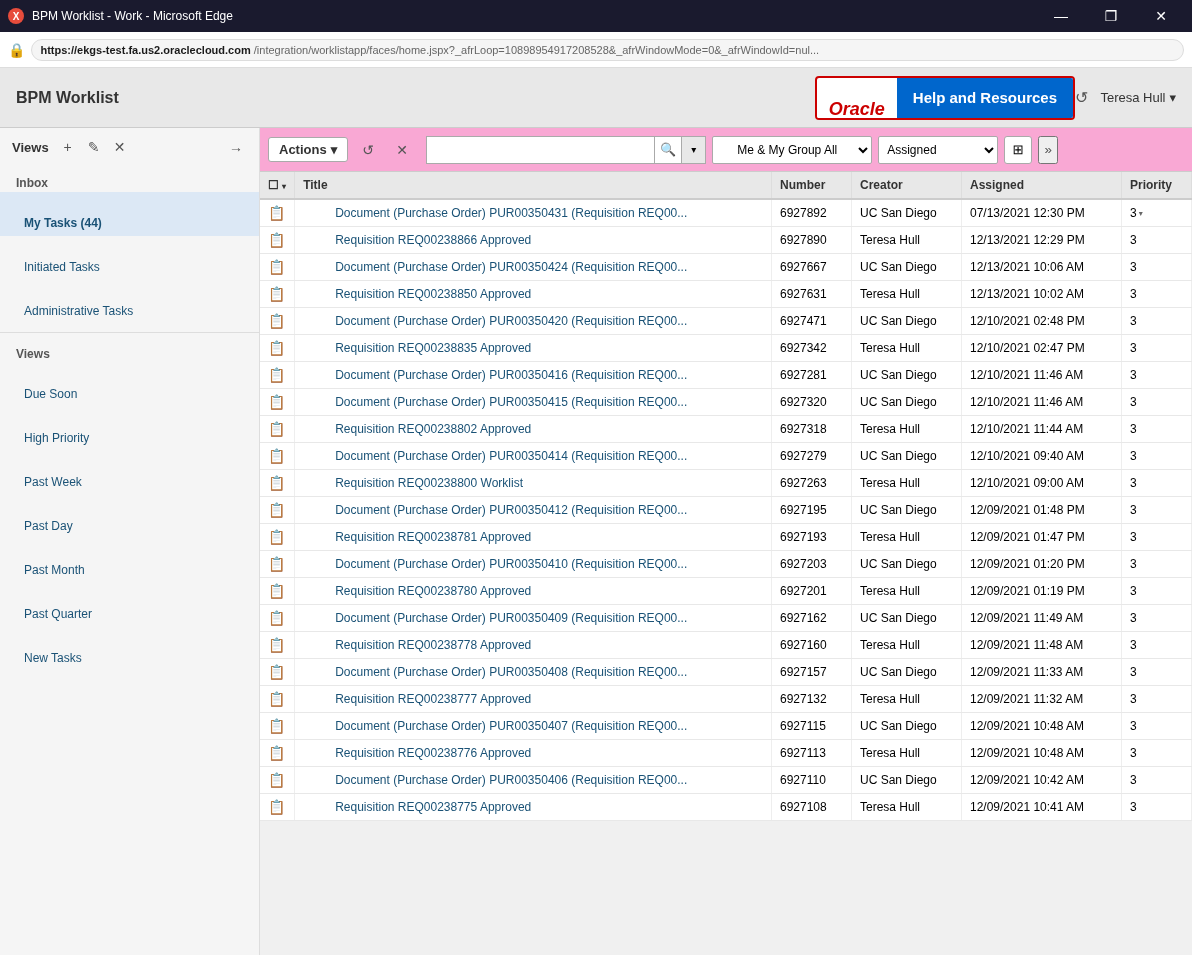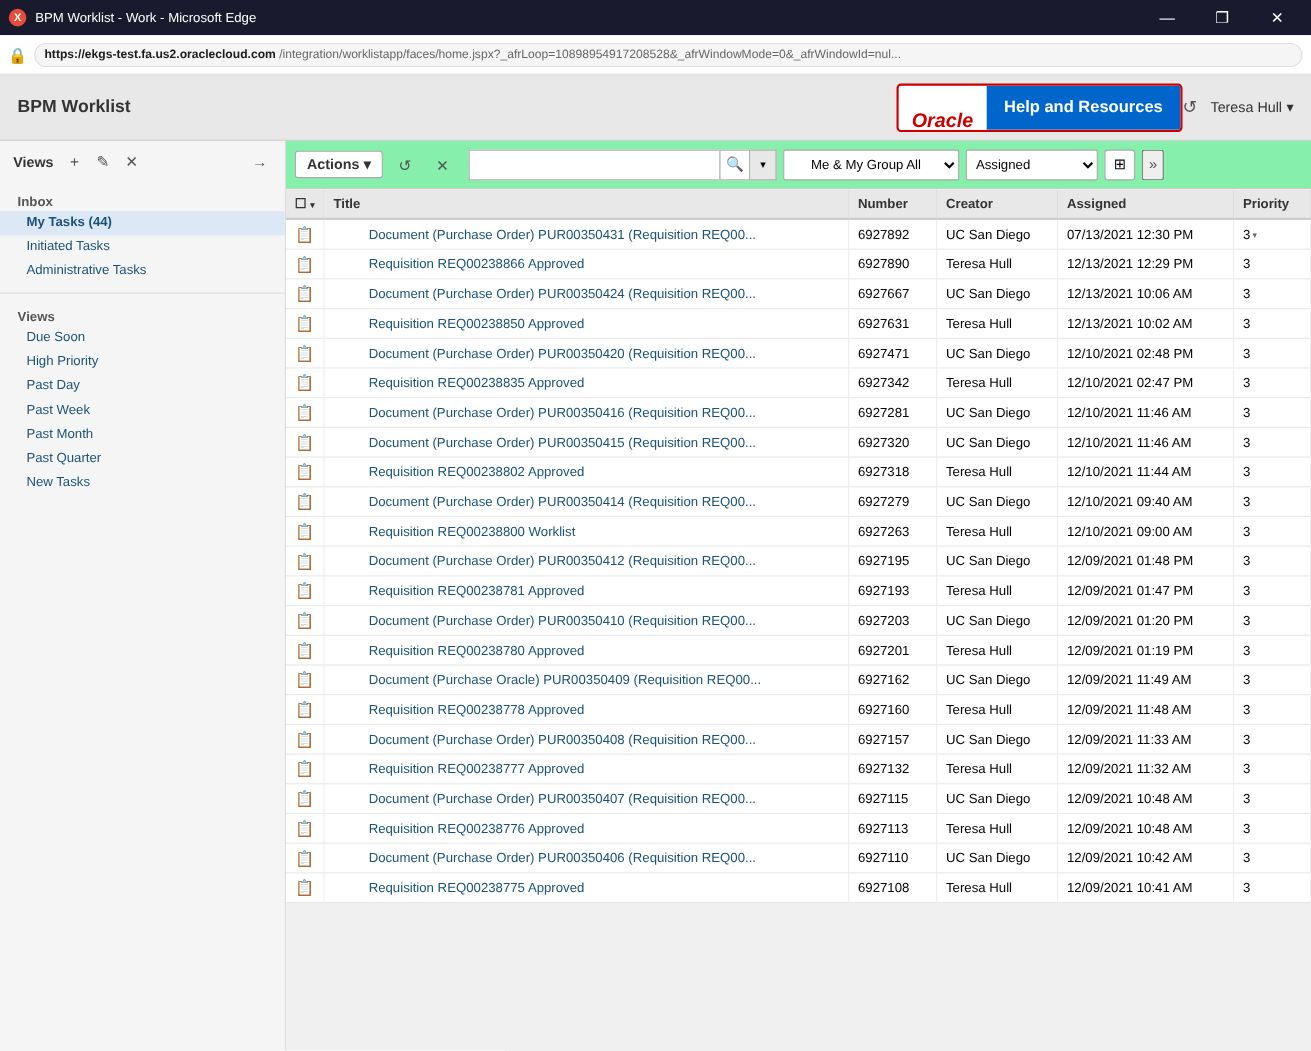--- a/index.html
+++ b/index.html
@@ -106,21 +106,21 @@
       display: flex; align-items: center; justify-content: center;
       cursor: pointer; border: none; background: transparent;
       color: #555; font-size: 14px; border-radius: 3px;
     }
     .pin-btn { margin-left: auto; }
 
     .sidebar-section { padding: 4px 0; }
     .sidebar-section-label { padding: 6px 16px 2px; font-weight: bold; font-size: 12px; color: #555; }
 
     .sidebar-item {
-      padding: 2px 16px 6px 24px;
+      padding: 24px 16px 6px 24px;
       cursor: pointer;
       color: #1a5276;
       font-size: 12px;
       display: flex;
       align-items: center;
     }
     .sidebar-item.active { background: #dce8f5; font-weight: bold; }
     .sidebar-item.bold { font-weight: bold; }
 
     .sidebar-divider { border: none; border-top: 1px solid #ddd; margin: 4px 0; }
@@ -128,21 +128,21 @@
     
     .content-area {
       flex: 1;
       display: flex;
       flex-direction: column;
       overflow: hidden;
     }
 
     
     .content-toolbar {
-      background: #86efac;
+      background: #f9a8d4;
       height: 44px;
       display: flex;
       align-items: center;
       padding: 0 8px;
       gap: 6px;
       border-bottom: 1px solid #ccc;
     }
     .actions-btn {
       display: flex;
       align-items: center;
@@ -329,24 +329,24 @@
 
     <div class="sidebar-section">
       <div class="sidebar-section-label">Views</div>
       <div class="sidebar-item">
         <span>Due Soon</span>
       </div>
       <div class="sidebar-item">
         <span>High Priority</span>
       </div>
       <div class="sidebar-item">
+        <span>Past Week</span>
+      </div>
+      <div class="sidebar-item">
         <span>Past Day</span>
-      </div>
-      <div class="sidebar-item">
-        <span>Past Week</span>
       </div>
       <div class="sidebar-item">
         <span>Past Month</span>
       </div>
       <div class="sidebar-item">
         <span>Past Quarter</span>
       </div>
       <div class="sidebar-item">
         <span>New Tasks</span>
       </div>
@@ -598,21 +598,21 @@
               <td class="col-assigned">12/09/2021 01:19 PM</td>
               <td class="col-priority">
                 <div class="priority-cell">
                   <span>3</span>
                   <span class="dropdown-arrow"></span>
                 </div>
               </td>
             </tr>
             <tr>
               <td class="col-checkbox" style="text-align: center;"><span class="task-icon">📋</span></td>
-              <td class="col-title" style="max-width: 380px; overflow: hidden; text-overflow: ellipsis;"><a class="task-link">Document (Purchase Oracle) PUR00350409 (Requisition REQ00...</a></td>
+              <td class="col-title" style="max-width: 380px; overflow: hidden; text-overflow: ellipsis;"><a class="task-link">Document (Purchase Order) PUR00350409 (Requisition REQ00...</a></td>
               <td class="col-number">6927162</td>
               <td class="col-creator">UC San Diego</td>
               <td class="col-assigned">12/09/2021 11:49 AM</td>
               <td class="col-priority">
                 <div class="priority-cell">
                   <span>3</span>
                   <span class="dropdown-arrow"></span>
                 </div>
               </td>
             </tr>

